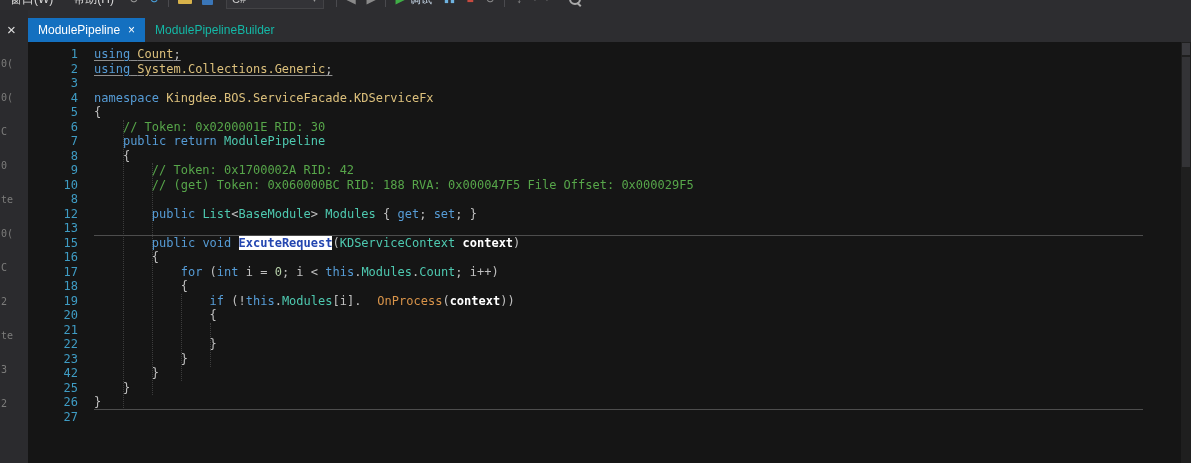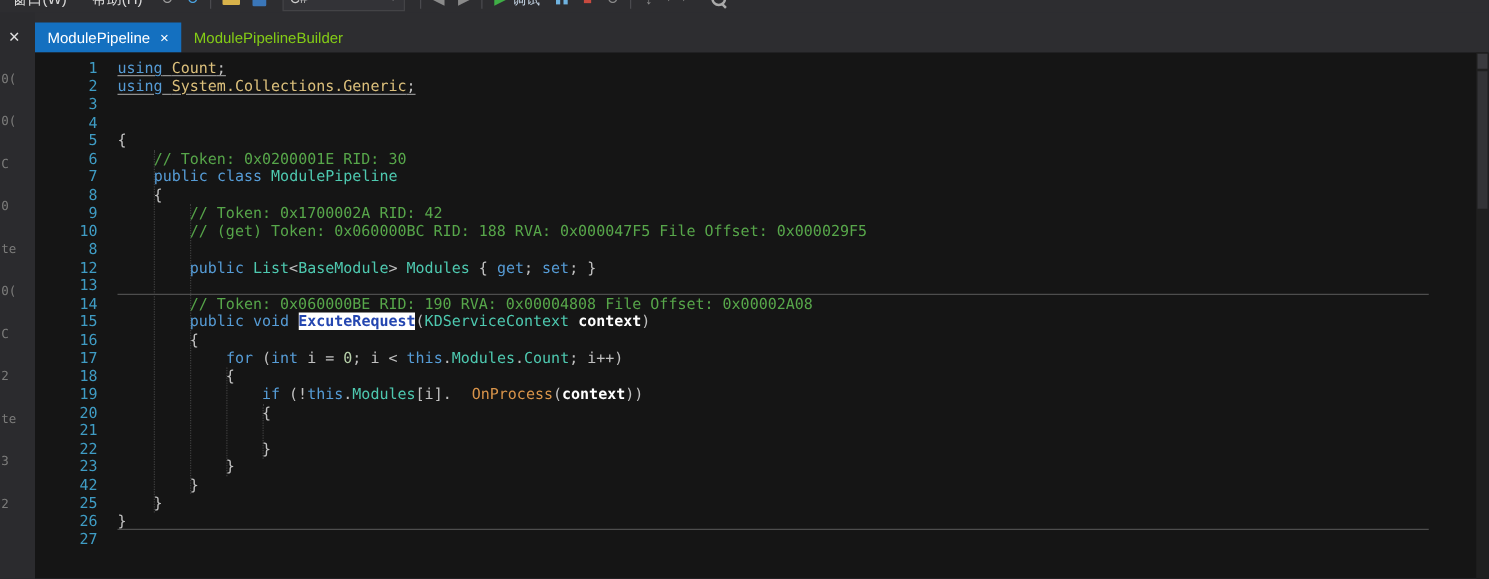--- a/index.html
+++ b/index.html
@@ -30,21 +30,21 @@
 
   
   .left-strip{position:absolute;top:10px;left:0;width:28px;bottom:0;background:#2b2b2e;z-index:3;}
   .strip-close{position:absolute;top:12px;left:7px;color:#e0e0e0;font-size:15px;line-height:15px;cursor:default;}
   .frags{position:absolute;top:32px;left:0;right:0;bottom:0;overflow:hidden;}
   .frag{position:absolute;left:1px;color:#8a8a88;font-size:10px;font-family:"DejaVu Sans Mono",monospace;opacity:.85;}
 
   
   .main{position:absolute;left:28px;top:10px;right:0;bottom:0;}
   .tabstrip{height:32px;background:#2d2d30;display:flex;align-items:flex-end;}
-  .tab{height:24px;display:flex;align-items:center;padding:0 10px;font-size:12px;color:#84cc16;white-space:nowrap;}
+  .tab{height:24px;display:flex;align-items:center;padding:0 10px;font-size:12px;color:#14b8a6;white-space:nowrap;}
   .tab.active{background:#1470c0;color:#ffffff;gap:8px;}
   .tab-close{font-size:12px;color:#ffffff;line-height:12px;}
 
   
   .editor{position:absolute;top:32px;left:0;right:0;bottom:0;background:#151515;overflow:hidden;}
   .lines{position:absolute;top:5px;left:0;right:10px;}
   .line{position:relative;display:flex;height:14.5px;line-height:14.5px;font-family:"DejaVu Sans Mono",monospace;font-size:12px;white-space:pre;}
   .ln{flex:0 0 50px;text-align:right;padding-right:16px;color:#3f9cc4;}
   .code{white-space:pre;}
   .tk-k{color:#569cd6;}
@@ -129,31 +129,30 @@
 
     <div class="editor">
       <div class="guide" style="left:95px;top:78px;height:290px;"></div>
       <div class="guide" style="left:124px;top:121px;height:232px;"></div>
       <div class="guide" style="left:153px;top:252px;height:87px;"></div>
       <div class="guide" style="left:182px;top:281px;height:44px;"></div>
       <div class="lines">
           <div class="line u"><span class="ln">1</span><span class="code"><span class="tk-k">using</span><span class="tk-x"> </span><span class="tk-n">Count</span><span class="tk-x">;</span></span></div>
           <div class="line u"><span class="ln">2</span><span class="code"><span class="tk-k">using</span><span class="tk-x"> </span><span class="tk-n">System.Collections.Generic</span><span class="tk-x">;</span></span></div>
           <div class="line"><span class="ln">3</span><span class="code"></span></div>
-          <div class="line"><span class="ln">4</span></div>
+          <div class="line"><span class="ln">4</span><span class="code"><span class="tk-k">namespace</span><span class="tk-x"> </span><span class="tk-n">Kingdee.BOS.ServiceFacade.KDServiceFx</span></span></div>
           <div class="line"><span class="ln">5</span><span class="code"><span class="tk-x">{</span></span></div>
           <div class="line"><span class="ln">6</span><span class="code"><span class="tk-x">    </span><span class="tk-c">// Token: 0x0200001E RID: 30</span></span></div>
-          <div class="line"><span class="ln">7</span><span class="code"><span class="tk-x">    </span><span class="tk-k">public</span><span class="tk-x"> </span><span class="tk-k">class</span><span class="tk-x"> </span><span class="tk-t">ModulePipeline</span></span></div>
+          <div class="line"><span class="ln">7</span><span class="code"><span class="tk-x">    </span><span class="tk-k">public</span><span class="tk-x"> </span><span class="tk-k">return</span><span class="tk-x"> </span><span class="tk-t">ModulePipeline</span></span></div>
           <div class="line"><span class="ln">8</span><span class="code"><span class="tk-x">    {</span></span></div>
           <div class="line"><span class="ln">9</span><span class="code"><span class="tk-x">        </span><span class="tk-c">// Token: 0x1700002A RID: 42</span></span></div>
           <div class="line"><span class="ln">10</span><span class="code"><span class="tk-x">        </span><span class="tk-c">// (get) Token: 0x060000BC RID: 188 RVA: 0x000047F5 File Offset: 0x000029F5</span></span></div>
           <div class="line"><span class="ln">8</span></div>
           <div class="line"><span class="ln">12</span><span class="code"><span class="tk-x">        </span><span class="tk-k">public</span><span class="tk-x"> </span><span class="tk-t">List</span><span class="tk-x">&lt;</span><span class="tk-t">BaseModule</span><span class="tk-x">&gt; </span><span class="tk-t">Modules</span><span class="tk-x"> { </span><span class="tk-k">get</span><span class="tk-x">; </span><span class="tk-k">set</span><span class="tk-x">; }</span></span></div>
           <div class="line"><span class="ln">13</span><span class="code"></span><div class="rule"></div></div>
-          <div class="line"><span class="ln">14</span><span class="code"><span class="tk-x">        </span><span class="tk-c">// Token: 0x060000BE RID: 190 RVA: 0x00004808 File Offset: 0x00002A08</span></span></div>
           <div class="line"><span class="ln">15</span><span class="code"><span class="tk-x">        </span><span class="tk-k">public</span><span class="tk-x"> </span><span class="tk-k">void</span><span class="tk-x"> </span><span class="tk-h">ExcuteRequest</span><span class="tk-x">(</span><span class="tk-t">KDServiceContext</span><span class="tk-x"> </span><span class="tk-p">context</span><span class="tk-x">)</span></span></div>
           <div class="line"><span class="ln">16</span><span class="code"><span class="tk-x">        {</span></span></div>
           <div class="line"><span class="ln">17</span><span class="code"><span class="tk-x">            </span><span class="tk-k">for</span><span class="tk-x"> (</span><span class="tk-k">int</span><span class="tk-x"> i = </span><span class="tk-d">0</span><span class="tk-x">; i &lt; </span><span class="tk-k">this</span><span class="tk-x">.</span><span class="tk-t">Modules</span><span class="tk-x">.</span><span class="tk-t">Count</span><span class="tk-x">; i++)</span></span></div>
           <div class="line"><span class="ln">18</span><span class="code"><span class="tk-x">            {</span></span></div>
           <div class="line"><span class="ln">19</span><span class="code"><span class="tk-x">                </span><span class="tk-k">if</span><span class="tk-x"> (!</span><span class="tk-k">this</span><span class="tk-x">.</span><span class="tk-t">Modules</span><span class="tk-x">[i].</span><span class="tk-m">OnProcess</span><span class="tk-x">(</span><span class="tk-p">context</span><span class="tk-x">))</span></span></div>
           <div class="line"><span class="ln">20</span><span class="code"><span class="tk-x">                {</span></span></div>
           <div class="line"><span class="ln">21</span></div>
           <div class="line"><span class="ln">22</span><span class="code"><span class="tk-x">                }</span></span></div>
           <div class="line"><span class="ln">23</span><span class="code"><span class="tk-x">            }</span></span></div>
           <div class="line"><span class="ln">42</span><span class="code"><span class="tk-x">        }</span></span></div>

